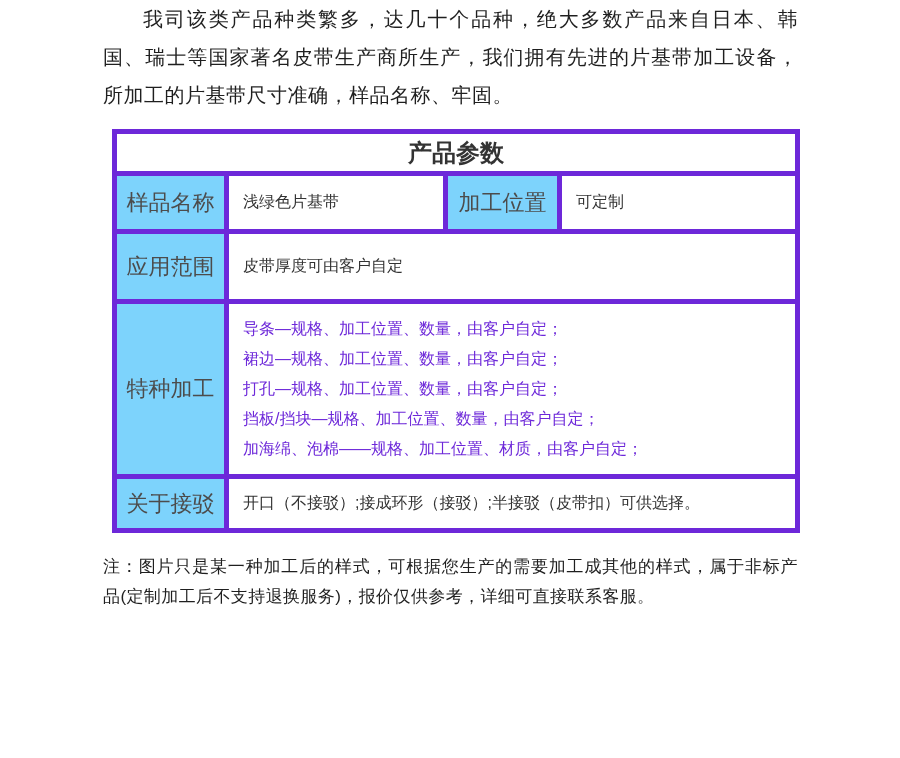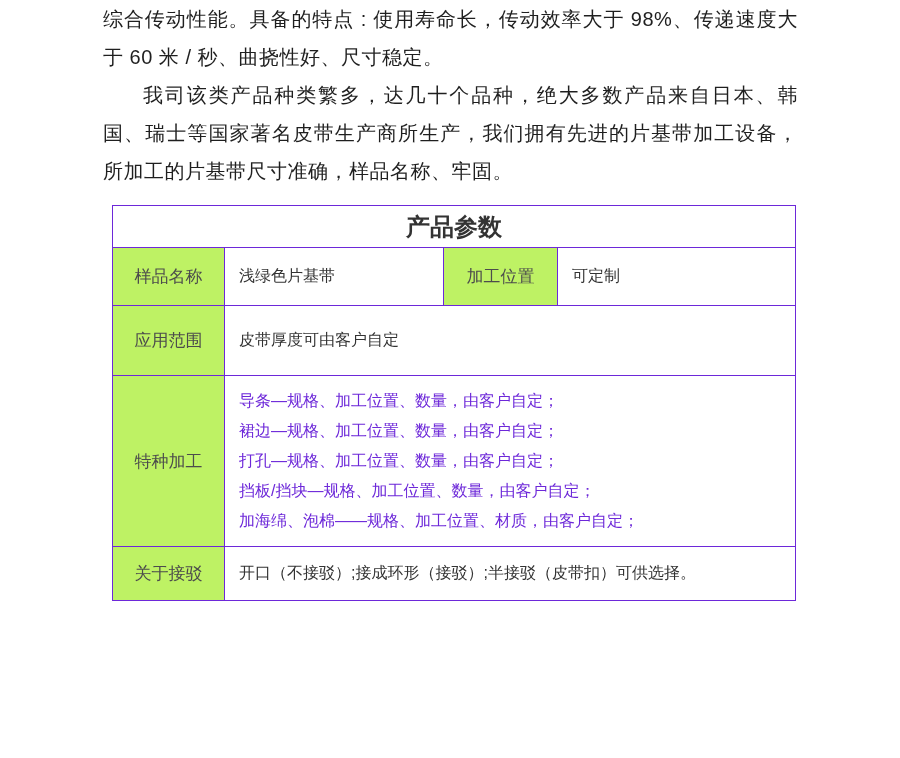--- a/index.html
+++ b/index.html
@@ -29,35 +29,35 @@
   }
   .para.indent { text-indent: 2em; }
   table.params {
     margin-top: 15px;
     margin-left: 9px;
     width: 683px;
     border-collapse: collapse;
     table-layout: fixed;
   }
   table.params td {
-    border: 1px solid #6d28d9;
+    border: 5px solid #6d28d9;
     vertical-align: middle;
   }
   td.title-cell {
     height: 42px;
     text-align: center;
     font-size: 24px;
     font-weight: bold;
     color: #333333;
     background: #ffffff;
   }
   td.lbl {
-    background: #bef264;
+    background: #7dd3fc;
     text-align: center;
-    font-size: 17px;
+    font-size: 22px;
     color: #4c4c4c;
   }
   td.val {
     background: #ffffff;
     font-size: 16px;
     color: #333333;
     padding-left: 14px;
   }
   tr.r1 td { height: 58px; }
   tr.r2 td { height: 46px; }
@@ -83,21 +83,20 @@
     letter-spacing: 0.4px;
     text-align: justify;
   }
 </style>
 </head>
 <body>
 
 <div class="page">
   <div class="content">
 
-    <p class="para">综合传动性能。具备的特点 : 使用寿命长，传动效率大于 98%、传递速度大于 60 米 / 秒、曲挠性好、尺寸稳定。</p>
     <p class="para indent">我司该类产品种类繁多，达几十个品种，绝大多数产品来自日本、韩国、瑞士等国家著名皮带生产商所生产，我们拥有先进的片基带加工设备，所加工的片基带尺寸准确，样品名称、牢固。</p>
 
     <table class="params">
       <colgroup>
         <col style="width:112px">
         <col style="width:219px">
         <col style="width:114px">
         <col style="width:238px">
       </colgroup>
       <tbody>
@@ -124,15 +123,16 @@
             <div class="line">加海绵、泡棉——规格、加工位置、材质，由客户自定；</div>
           </td>
         </tr>
         <tr class="r6">
           <td class="lbl">关于接驳</td>
           <td class="val" colspan="3">开口（不接驳）;接成环形（接驳）;半接驳（皮带扣）可供选择。</td>
         </tr>
       </tbody>
     </table>
 
+    <p class="note">注：图片只是某一种加工后的样式，可根据您生产的需要加工成其他的样式，属于非标产品(定制加工后不支持退换服务)，报价仅供参考，详细可直接联系客服。</p>
 
   </div>
 </div>
 
 </body></html>

